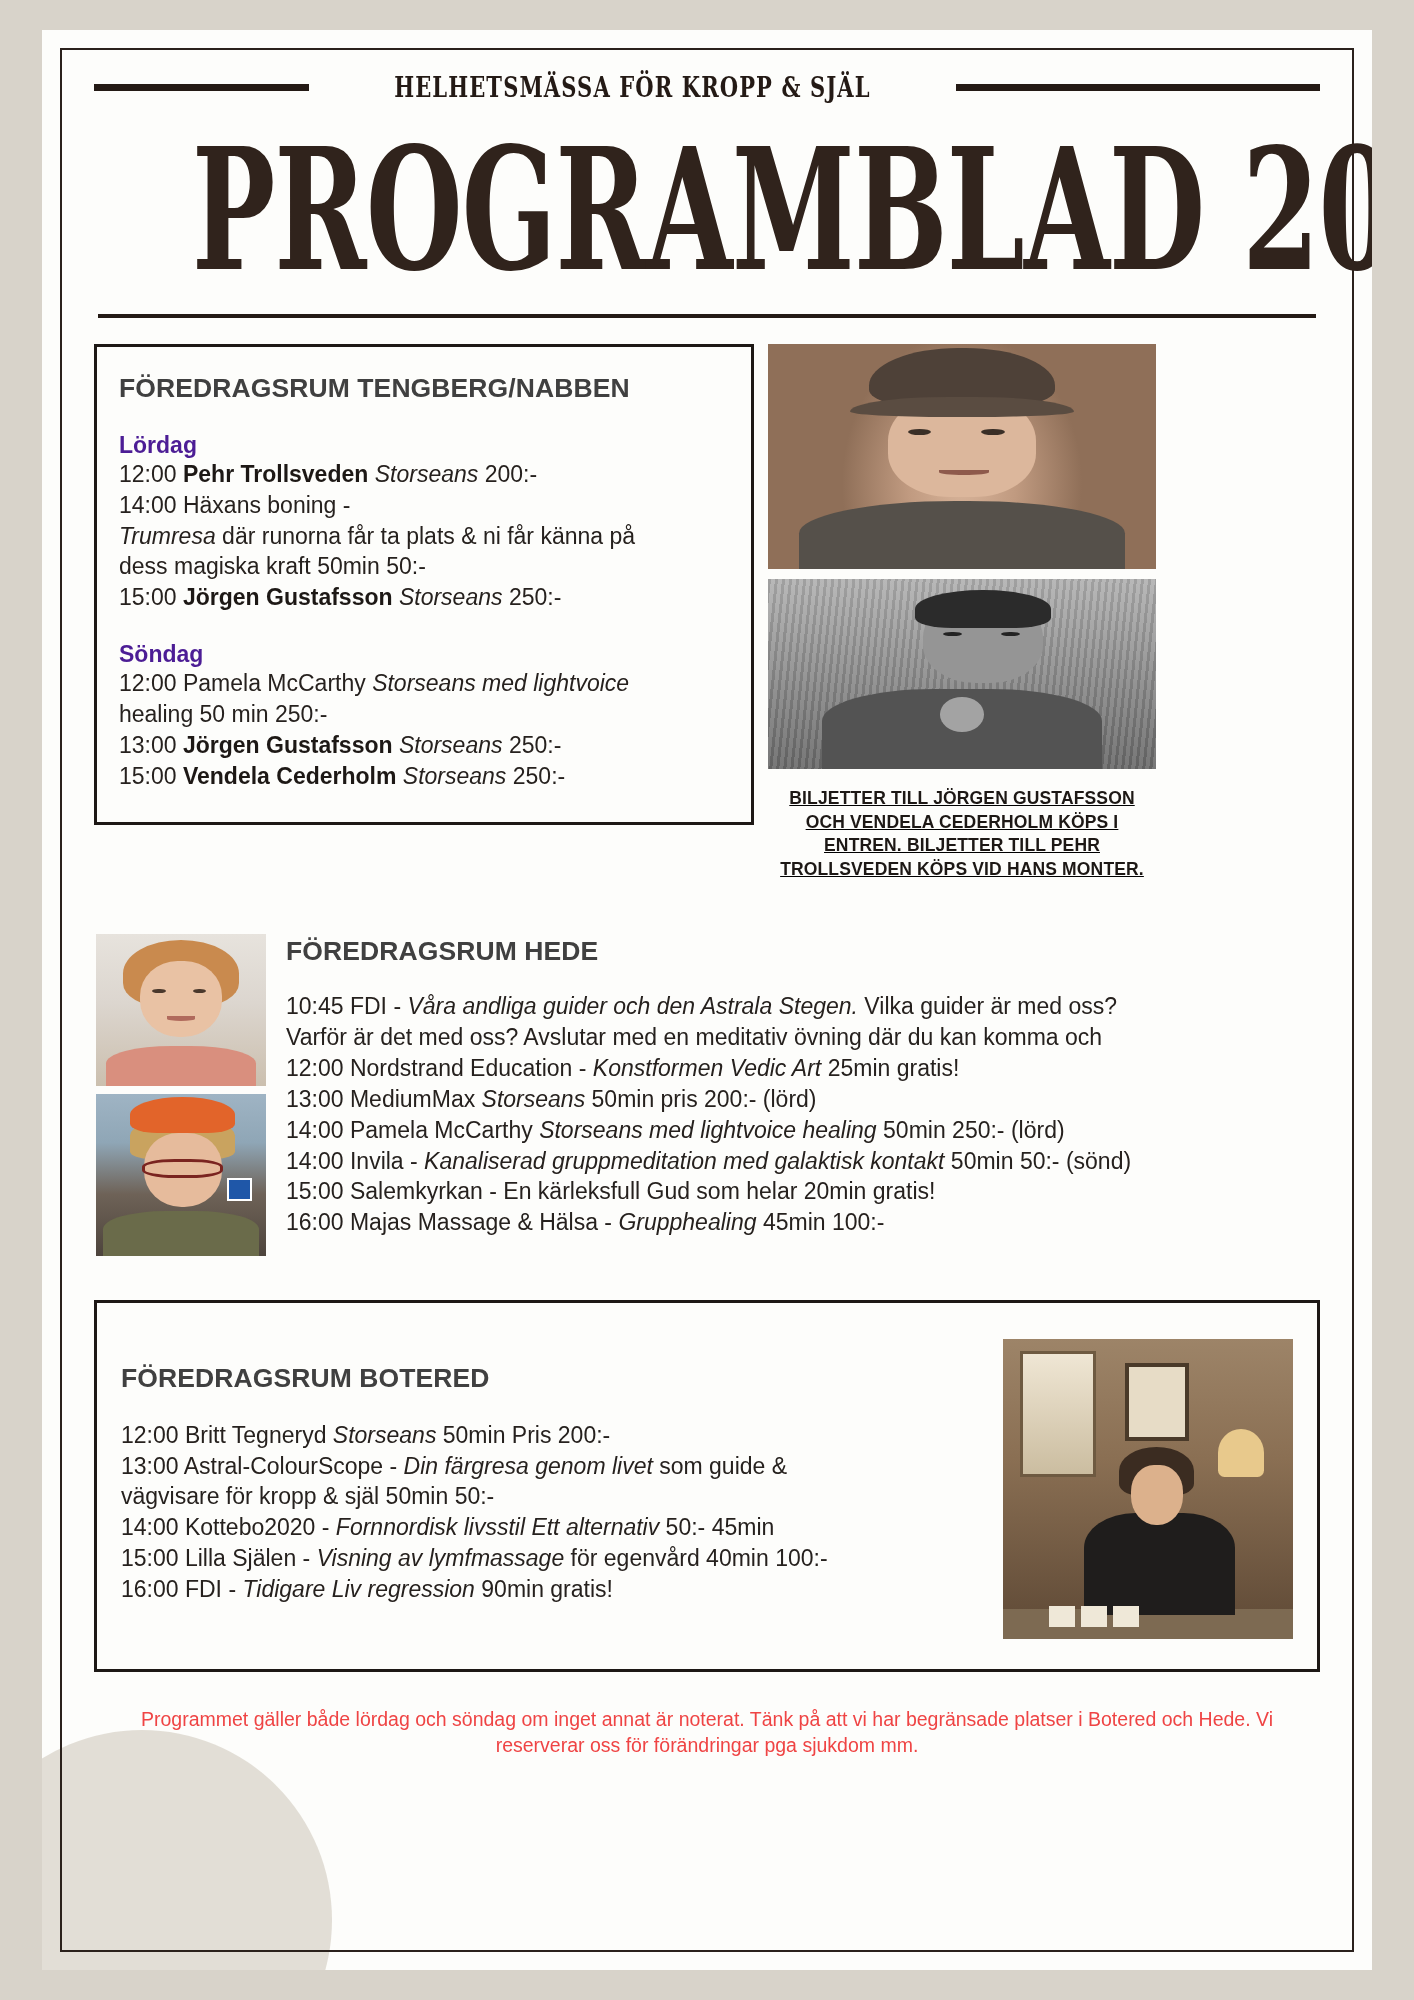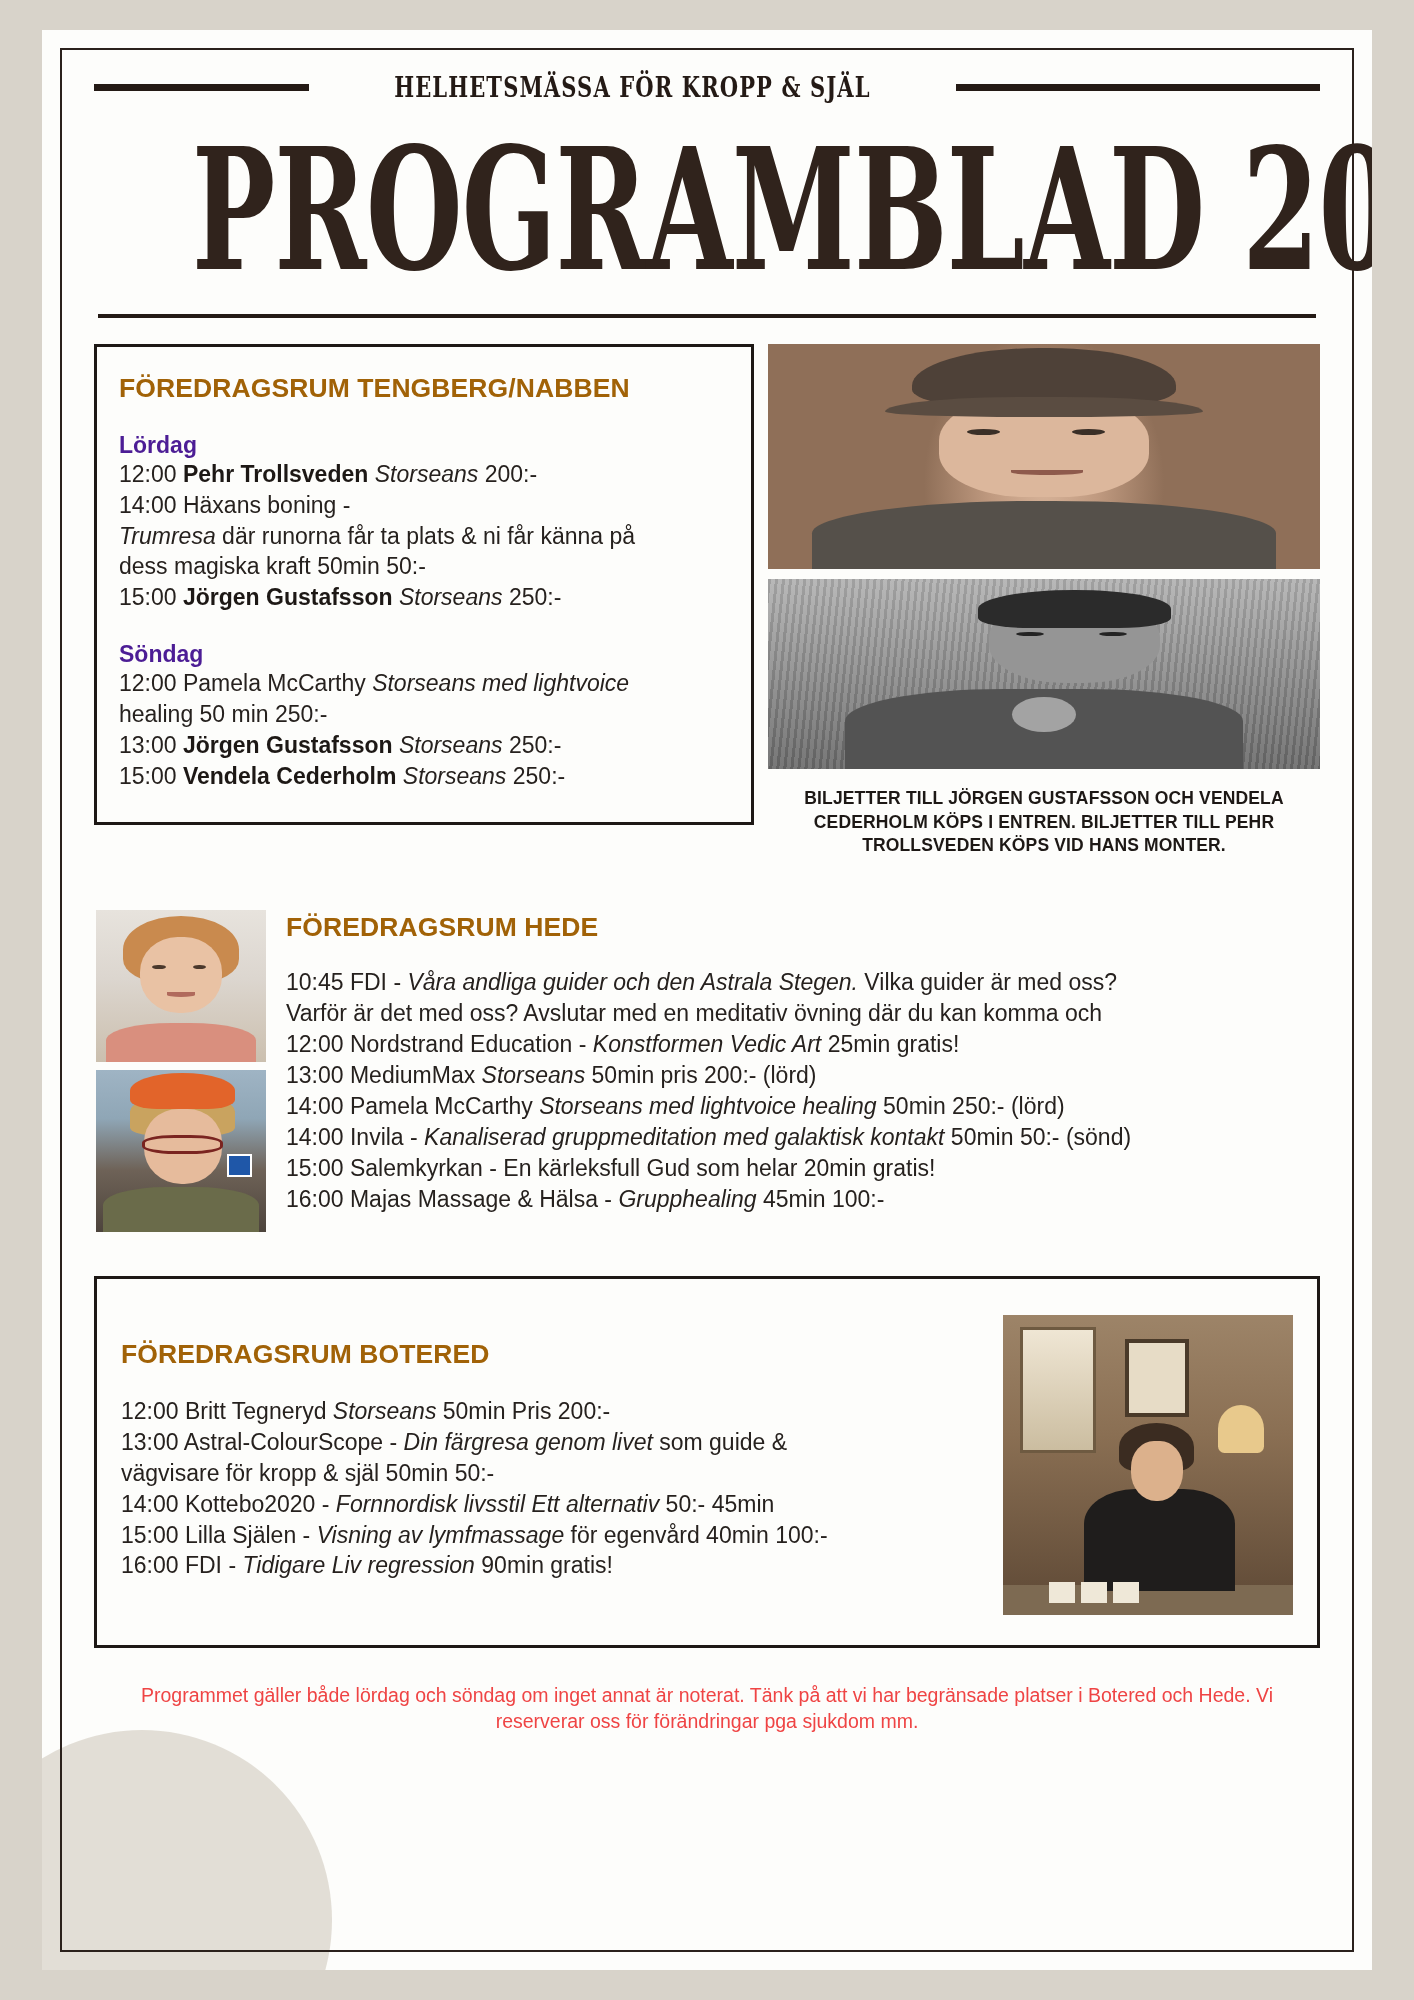--- a/index.html
+++ b/index.html
@@ -69,21 +69,21 @@
     white-space:nowrap;
   }
   .title-rule {
     height:4px; background:#241a15;
     margin:58px 4px 0 4px;
   }
 
   
   .room-title {
     font-size:26.5px; font-weight:700;
-    color:#a16207;
+    color:#404040;
     letter-spacing:.1px;
   }
   .daylabel { font-weight:700; color:#4c1d95; font-size:23px; }
   .line { font-size:23px; color:#26211e; line-height:1.345; }
   .line b { font-weight:700; color:#1d1815; }
   .line i { font-style:italic; }
 
   
   #sec-top {
     display:flex; gap:14px;
@@ -92,21 +92,21 @@
   }
   #box-tengberg {
     width:660px;
     border:3px solid #1d1815;
     padding:26px 22px 30px 22px;
   }
   #box-tengberg .room-title { margin-bottom:28px; }
   #box-tengberg .line { margin:0; }
   .block-gap { height:28px; }
 
-  #top-right { width:552px; }
+  #top-right { width:388px;text-decoration:underline; }
   .photo { width:100%; background:#b9b4ae; overflow:hidden; position:relative; }
 
   
   #photo-pehr { height:225px; }
   #photo-pehr .bg {
     position:absolute; inset:0;
     background:
       radial-gradient(ellipse 120px 150px at 50% 62%, #d8b49a 0%, #c09a80 45%, #8f6f58 100%),
       linear-gradient(180deg,#cfcdc9 0%, #b7b3ad 40%, #6e6a66 100%);
   }

